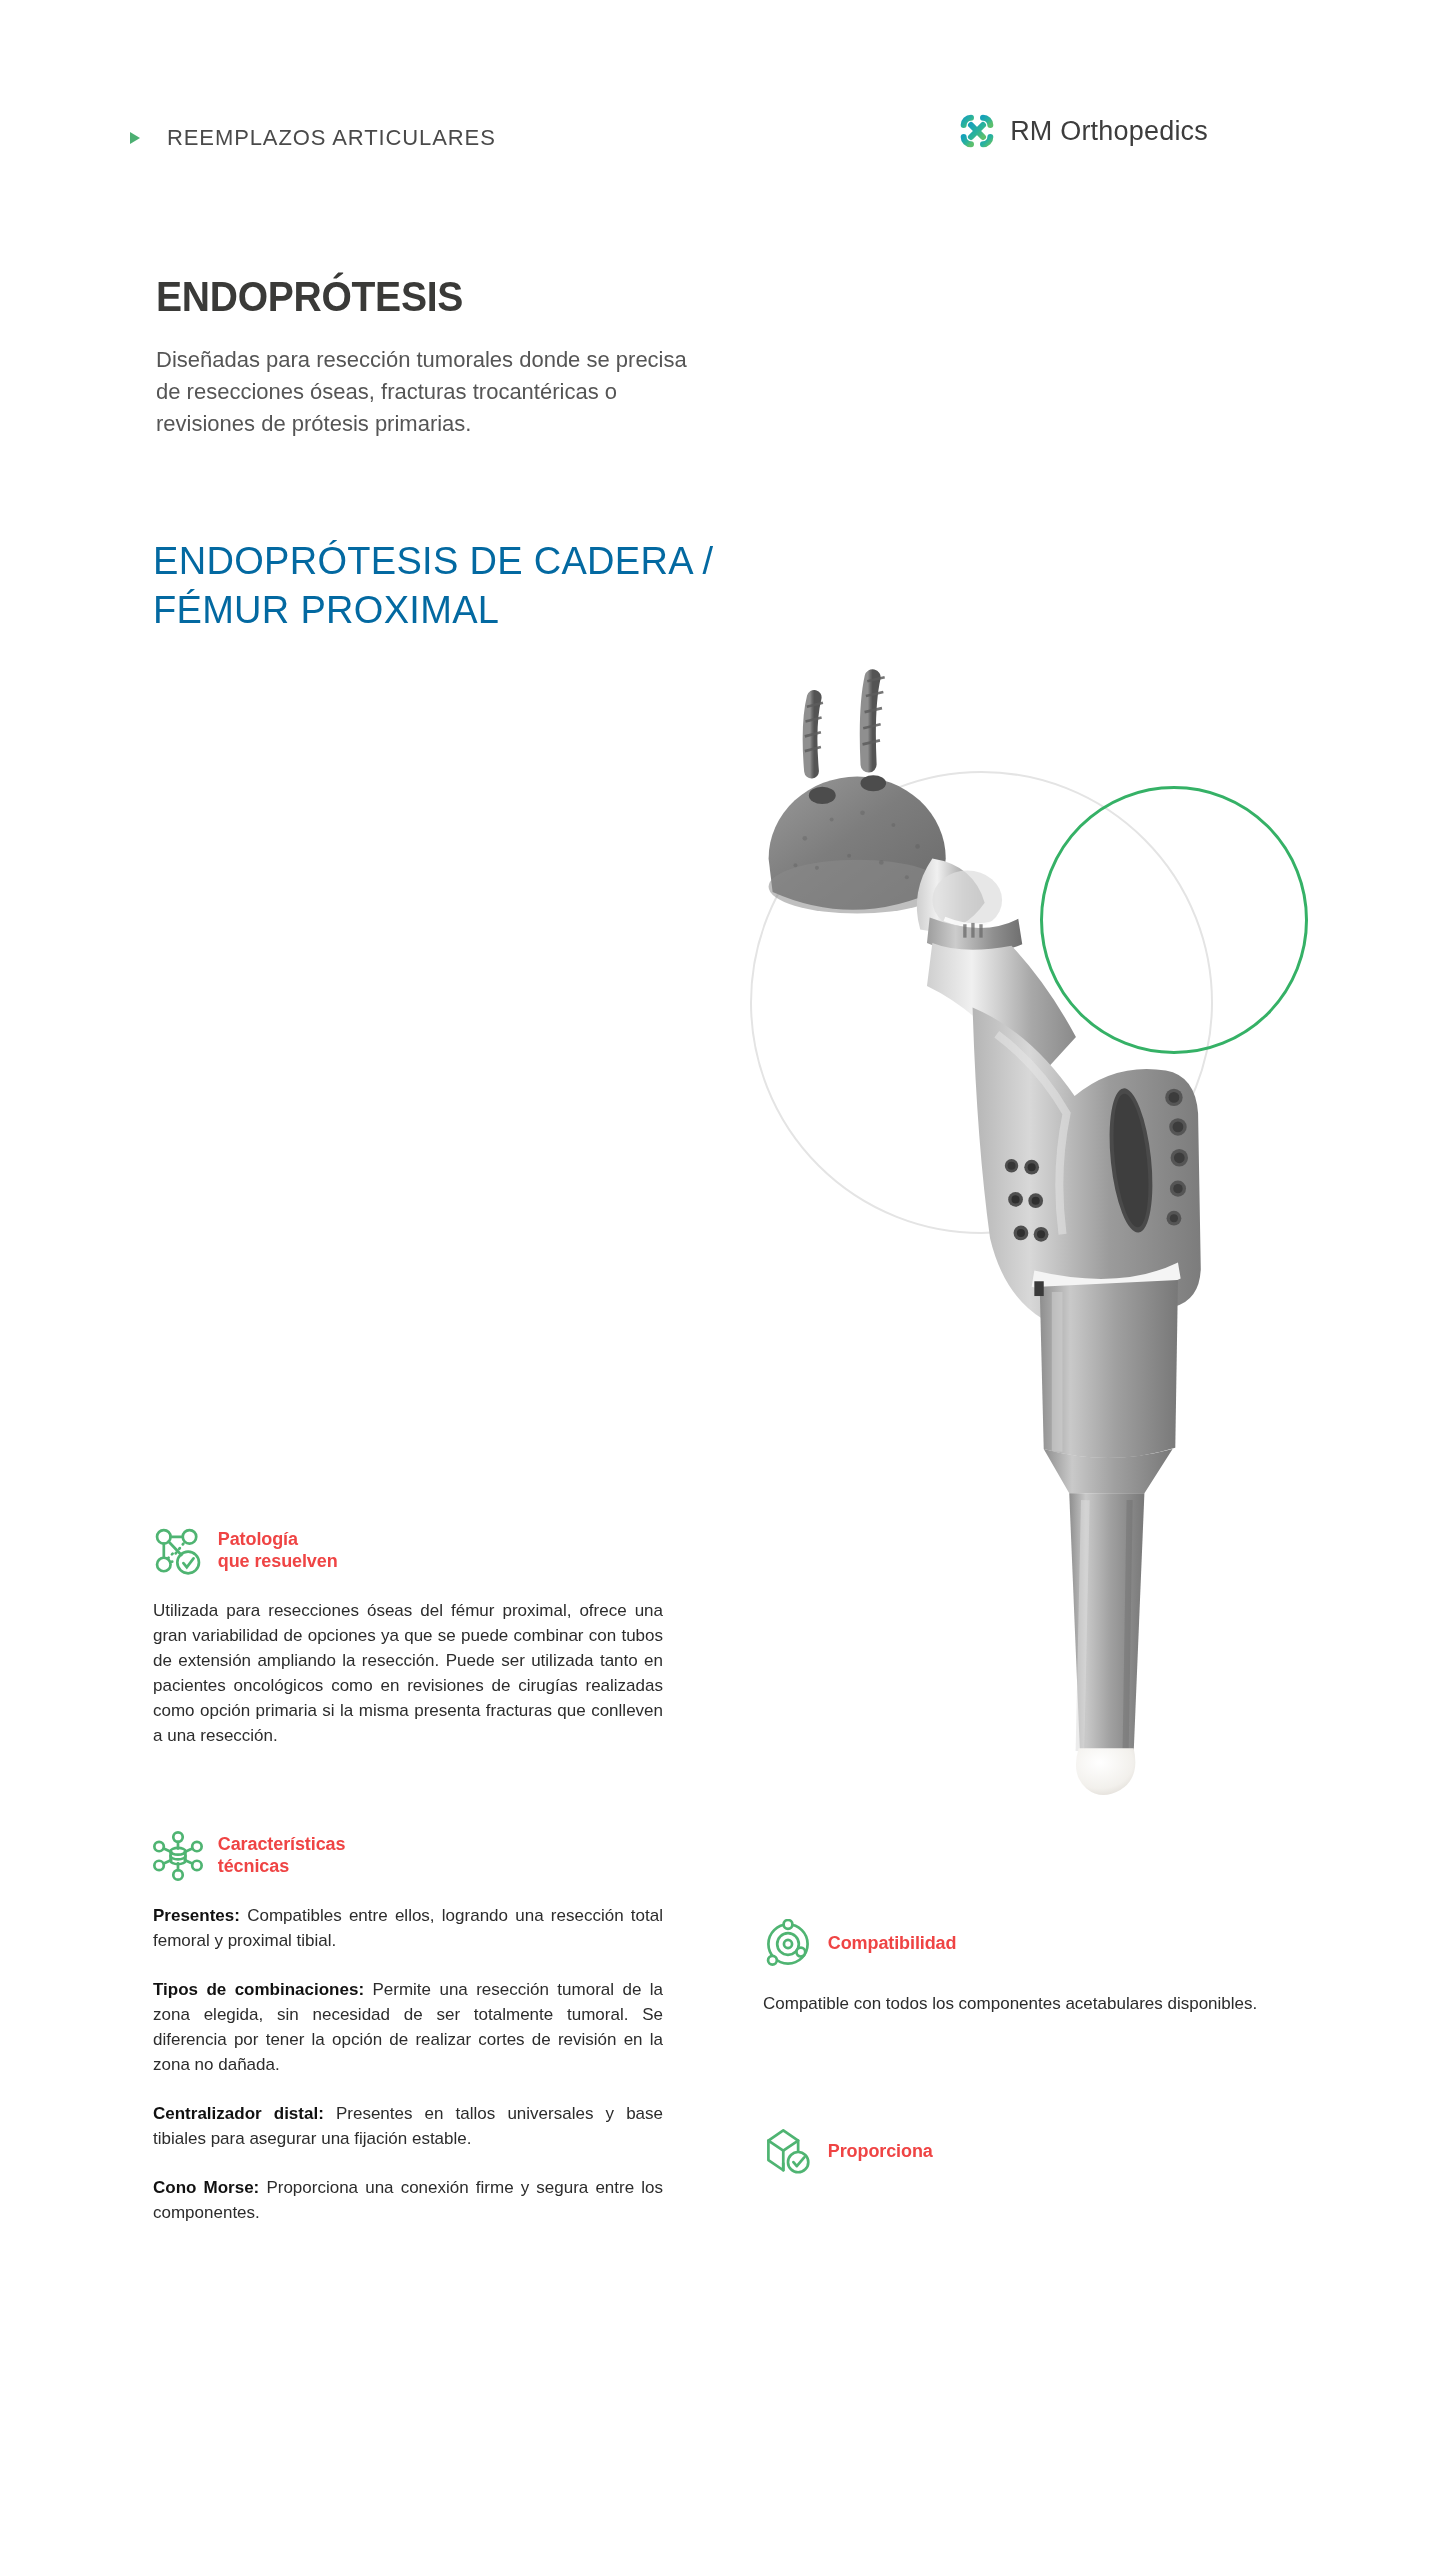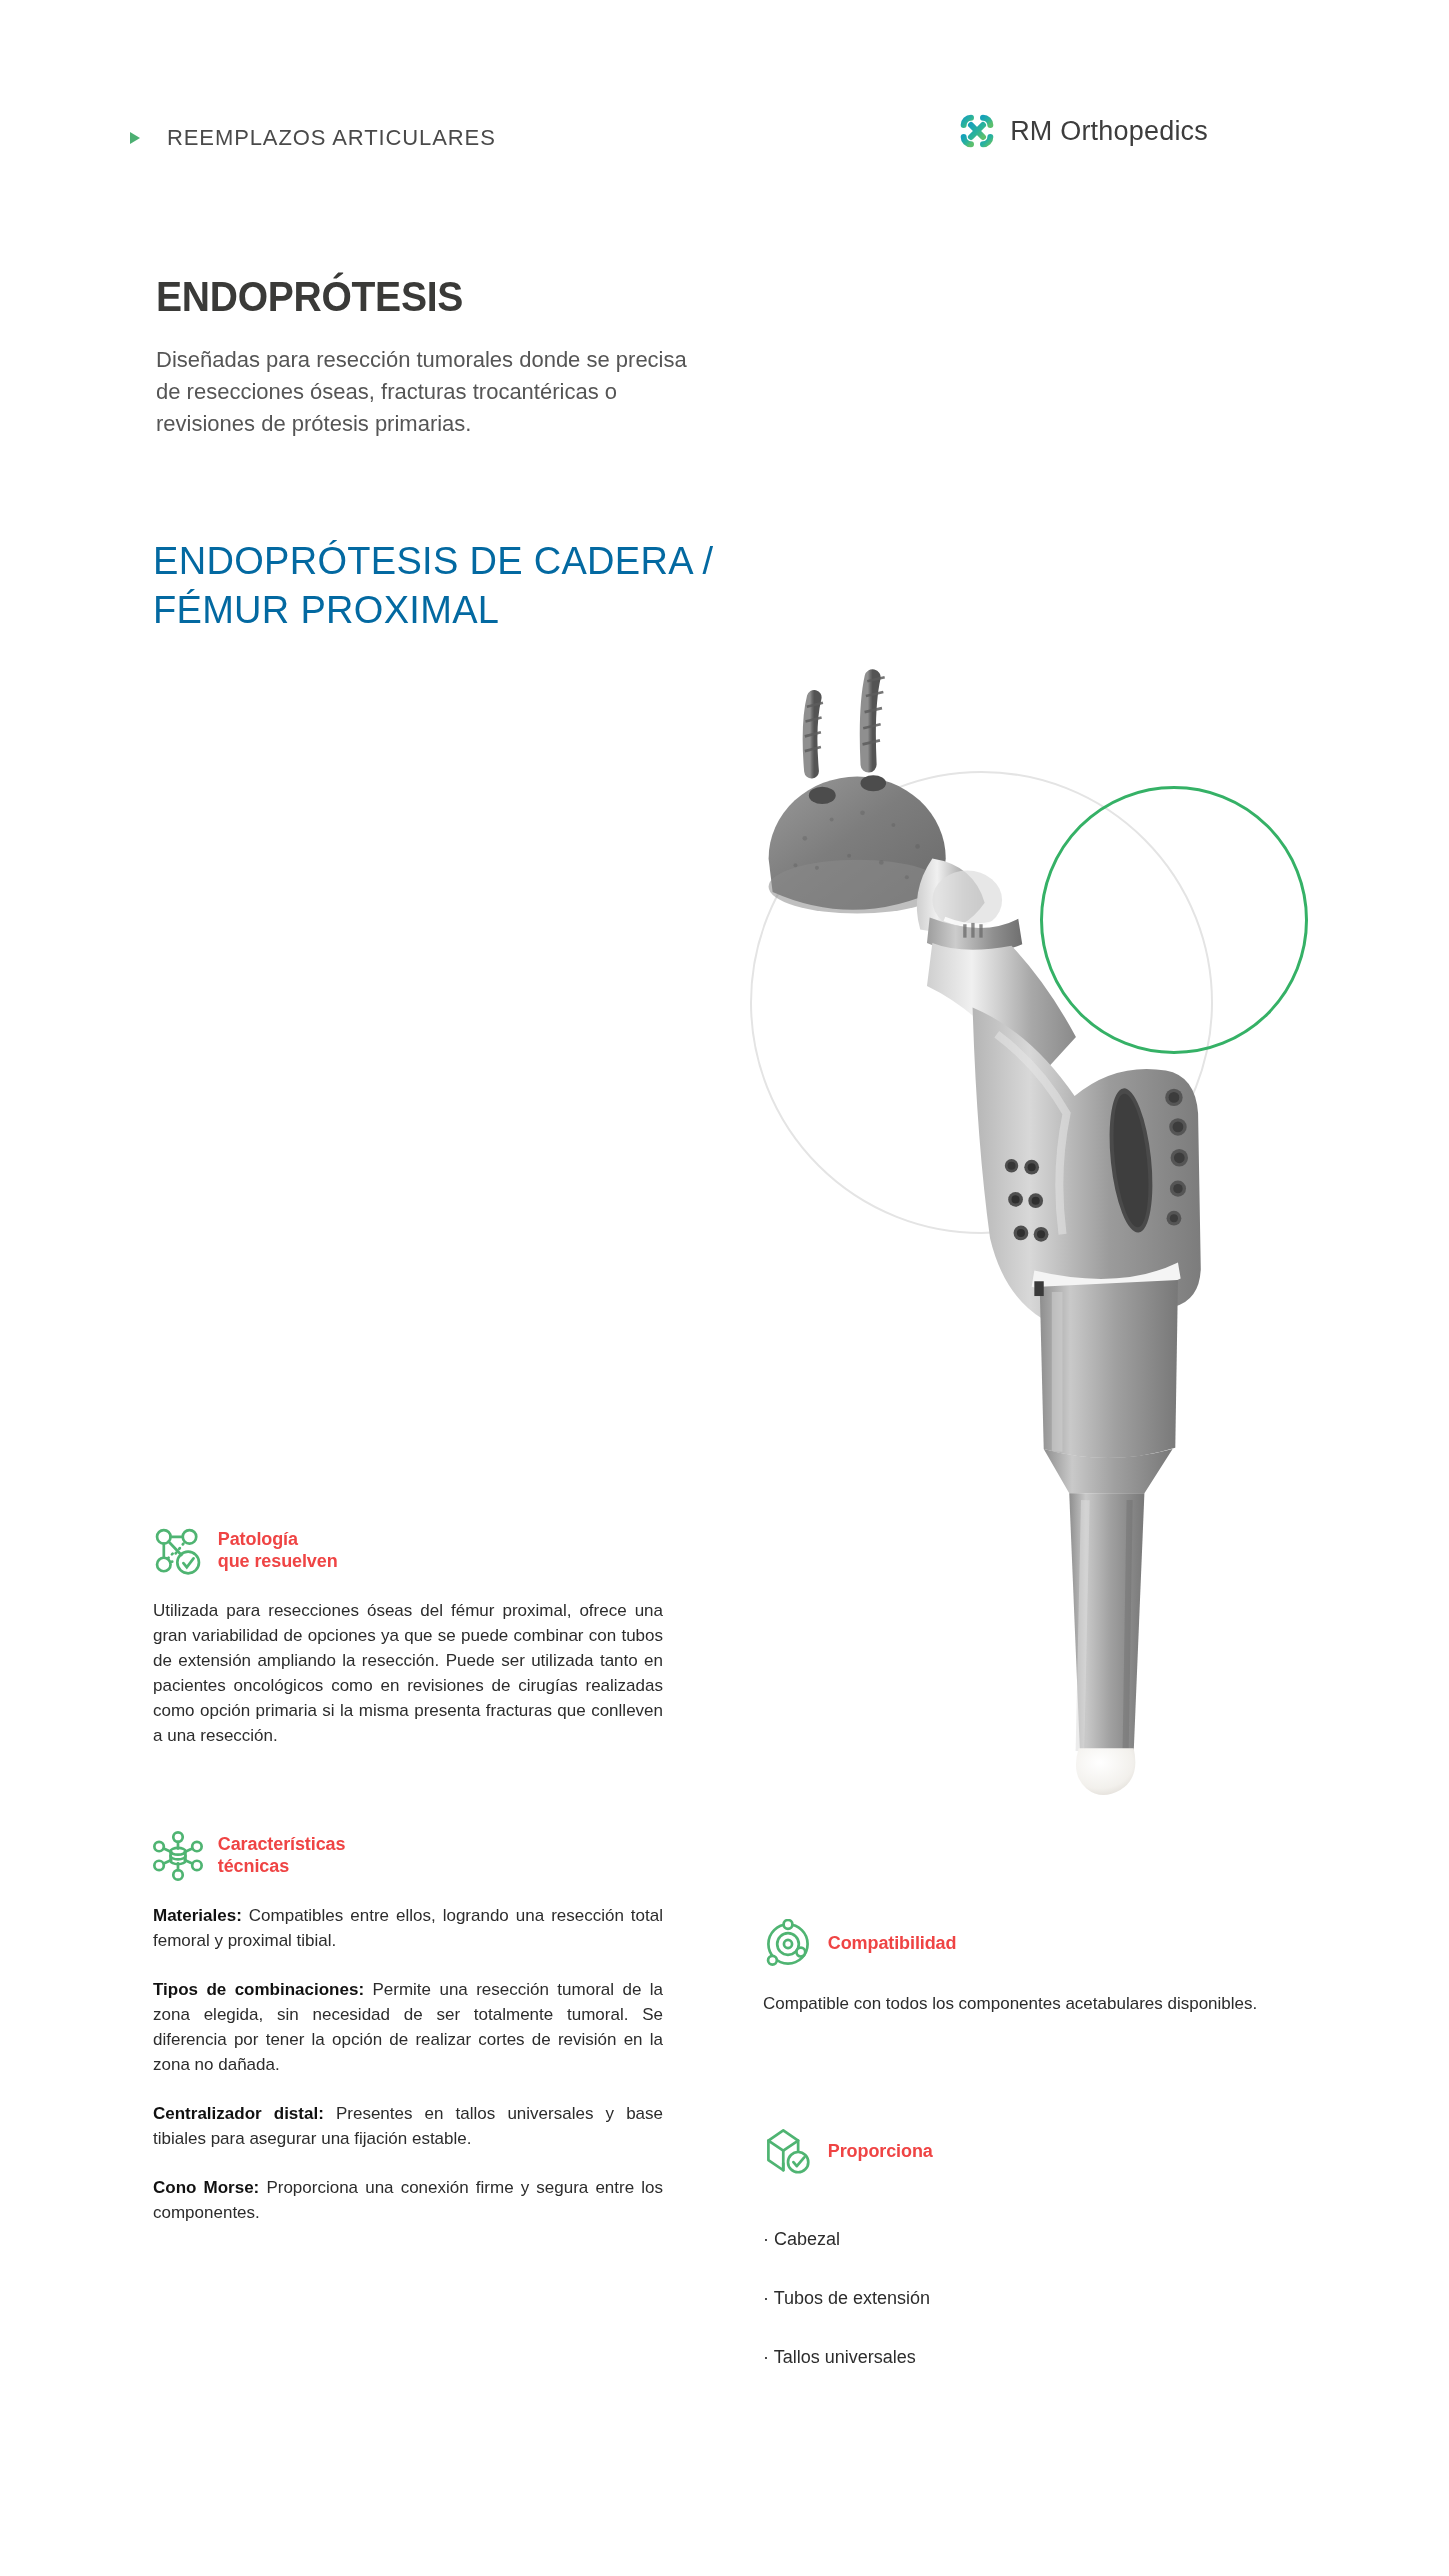--- a/index.html
+++ b/index.html
@@ -415,21 +415,21 @@
         <path d="M26 30 L26 44 a11 5 0 0 0 22 0 L48 30"></path>
         <path d="M26 37 a11 5 0 0 0 22 0"></path>
       </g>
     </svg>
     <h3 class="sec-title">Características
 técnicas</h3>
   </div>
 
   <div class="sec-body">
     <p class="feature-item">
-      <b>Materiales:</b><span> Compatibles entre ellos, logrando una resección total femoral y proximal tibial.</span>
+      <b>Presentes:</b><span> Compatibles entre ellos, logrando una resección total femoral y proximal tibial.</span>
     </p>
     <p class="feature-item">
       <b>Tipos de combinaciones:</b><span> Permite una resección tumoral de la zona elegida, sin necesidad de ser totalmente tumoral. Se diferencia por tener la opción de realizar cortes de revisión en la zona no dañada.</span>
     </p>
     <p class="feature-item">
       <b>Centralizador distal:</b><span> Presentes en tallos universales y base tibiales para asegurar una fijación estable.</span>
     </p>
     <p class="feature-item">
       <b>Cono Morse:</b><span> Proporciona una conexión firme y segura entre los componentes.</span>
     </p>
@@ -460,19 +460,14 @@
         <path d="M8 20 L30 5 L52 20 L30 35 Z"></path>
         <path d="M8 20 L8 49 L30 64 L30 35"></path>
         <path d="M52 20 L52 40"></path>
         <path d="M30 64 L30 54"></path>
         <circle cx="52" cy="52" r="15" fill="#ffffff"></circle>
         <path d="M45 52 l5 6 l11 -13"></path>
       </g>
     </svg>
     <h3 class="sec-title">Proporciona</h3>
   </div>
-  <div class="mat-list">
-    <div class="mat-item">· Cabezal</div>
-    <div class="mat-item">· Tubos de extensión</div>
-    <div class="mat-item">· Tallos universales</div>
-  </div>
 </section>
 
 
 </body></html>

